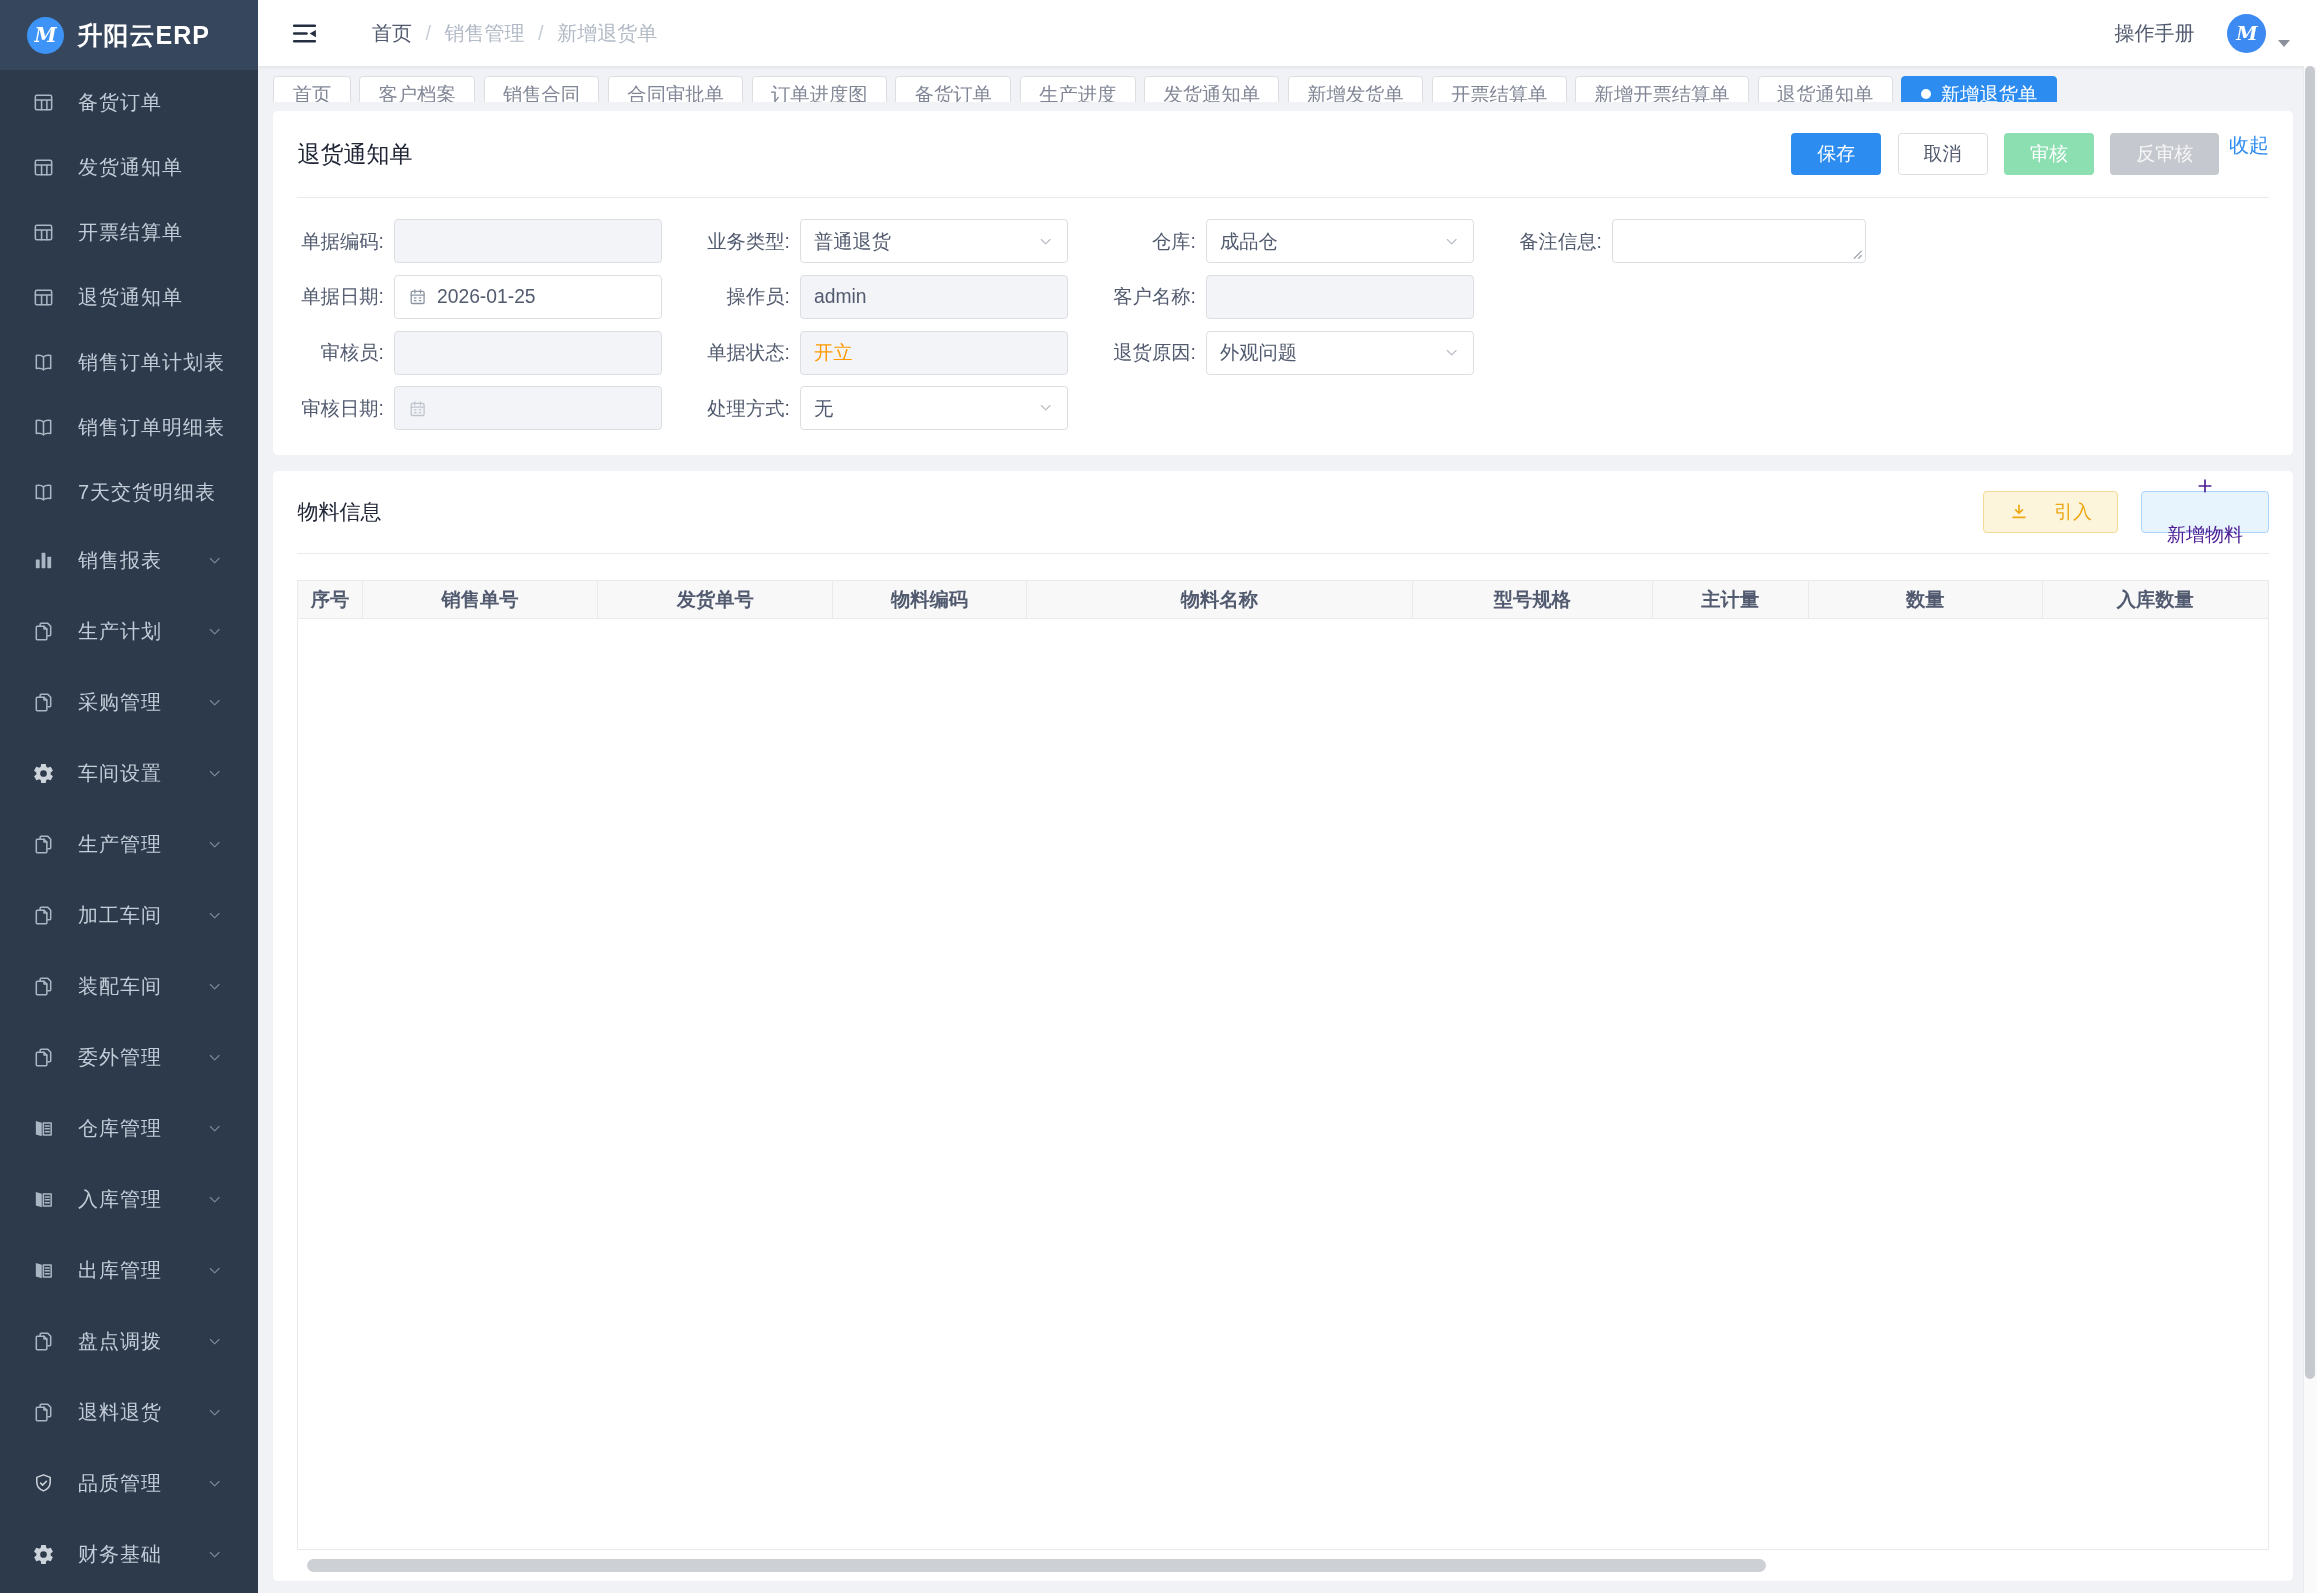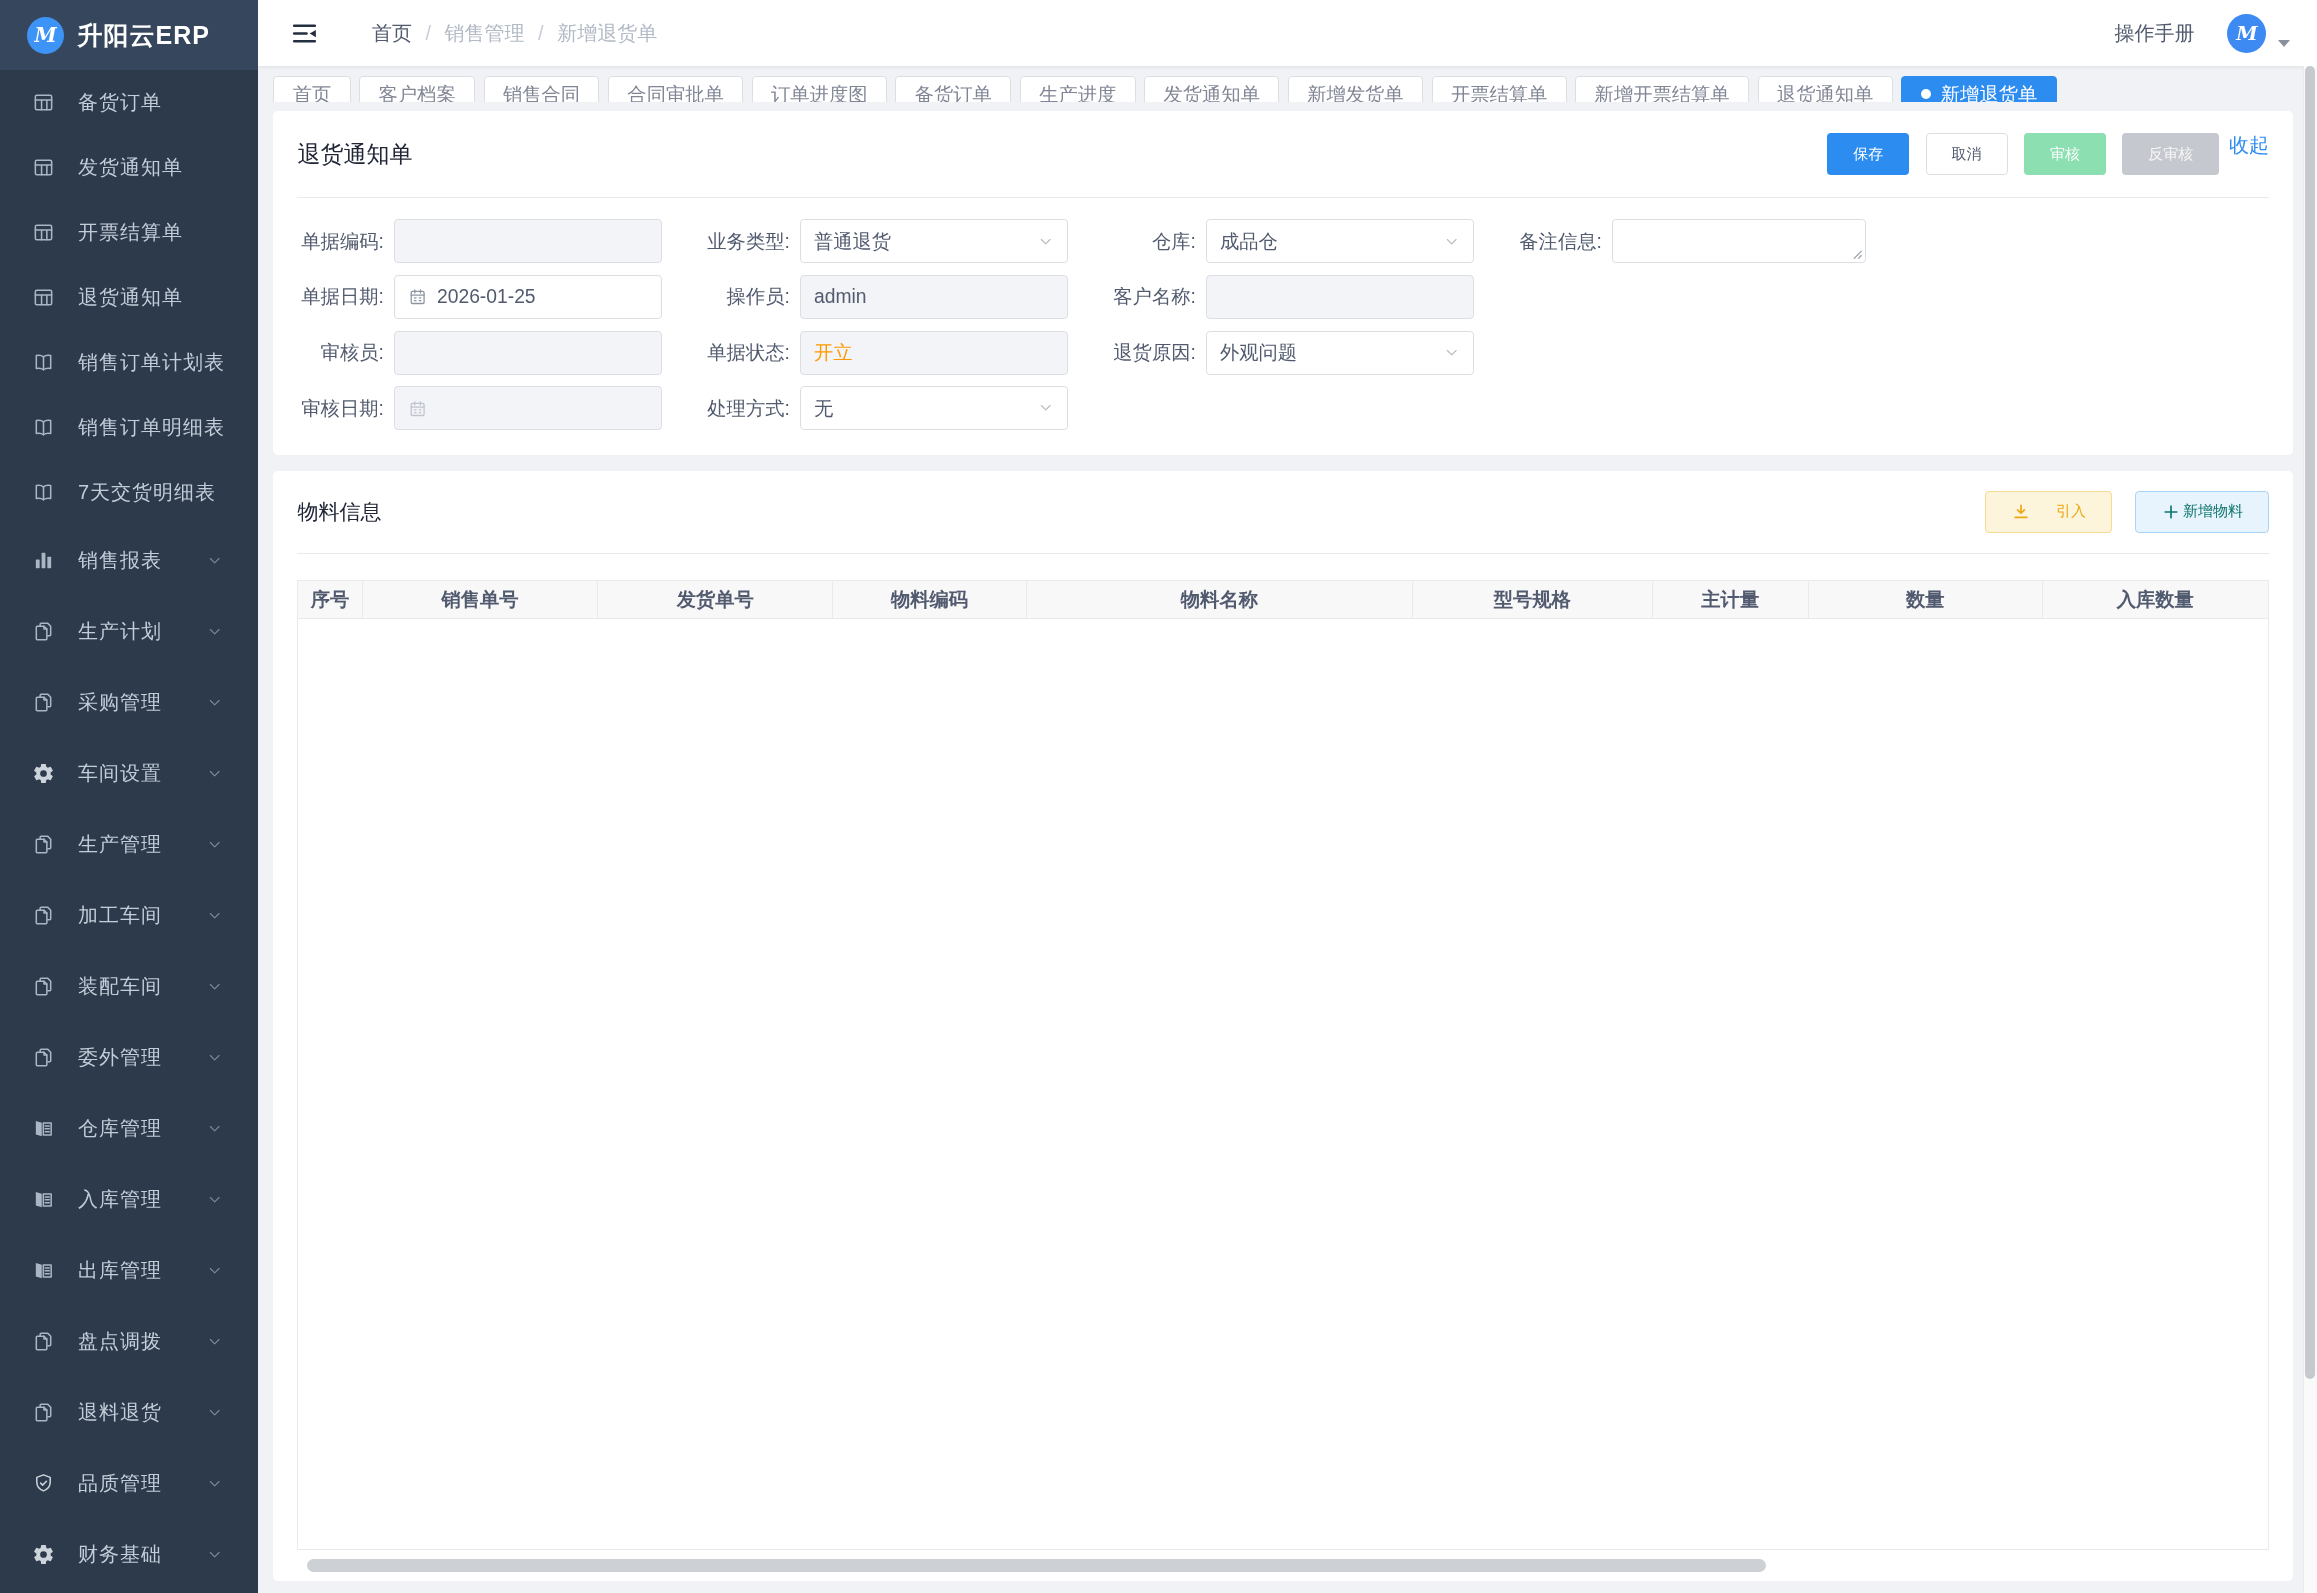--- a/index.html
+++ b/index.html
@@ -39,21 +39,21 @@
   .tab { height:37px; background:#fff; border:1px solid #dcdee2; border-radius:3.9px; display:flex; align-items:center; padding:0 18.3px; font-size:19.3px; color:#808695; white-space:nowrap; cursor:pointer; }
   .tab.active { background:#2d8cf0; border-color:#2d8cf0; color:#fff; }
   .tab-dot { width:10.6px; height:10.6px; border-radius:50%; background:#fff; margin-right:9.7px; }
 
   .card { background:#fff; border-radius:4.8px; }
   .card1 { margin-top:9.7px; flex:0 0 auto; padding:0 24px; }
   .card-head { display:flex; align-items:center; height:86px; }
   .card-title { font-size:23px; color:#202636; }
   .divider { border-bottom:1px solid #e8eaec; }
 
-  .btn { height:42px; border-radius:3.9px; font-size:15px; display:flex; align-items:center; justify-content:center; padding:8px 25px; cursor:pointer; border:1px solid transparent; white-space:nowrap; }
+  .btn { height:42px; border-radius:3.9px; font-size:19px; display:flex; align-items:center; justify-content:center; padding:8px 25px; cursor:pointer; border:1px solid transparent; white-space:nowrap; }
   .btn.primary { background:#2d8cf0; color:#fff; }
   .btn.default { background:#fff; border-color:#dcdee2; color:#515a6e; }
   .btn.success-disabled { background:#8bdfb0; color:#fefefe; cursor:not-allowed; }
   .btn.disabled { background:#c5c8ce; color:#f7f7f7; cursor:not-allowed; }
   .head-actions { margin-left:auto; display:flex; align-items:center; gap:16.4px; }
   .collapse-link { color:#2d8cf0; font-size:20px; cursor:pointer; margin-left:9.7px; align-self:flex-start; margin-top:21px; }
 
   .form-grid { padding:21px 0 25px 0; display:flex; flex-direction:column; gap:11.6px; }
   .form-row { display:flex; }
   .fgroup { display:flex; align-items:center; width:406px; flex:0 0 auto; }
@@ -65,21 +65,21 @@
   .sel-chevron { width:17.4px; height:17.4px; color:#b6bac2; flex:0 0 auto; }
   .cal-icon { width:19.3px; height:19.3px; color:#8d95a2; margin-right:9.7px; flex:0 0 auto; }
   .control.disabled .cal-icon { color:#bfc4cd; }
   .control.textarea { align-items:flex-start; padding-top:7.7px; width:254px; }
   .resize-grip { position:absolute; right:2.9px; bottom:2.9px; width:11.6px; height:11.6px; color:#9aa1ab; }
 
   
   .card2 { margin-top:15.4px; flex:1; padding:0 24px 9.7px 24px; display:flex; flex-direction:column; min-height:0; }
   .card2 .card-head { height:82px; }
   .btn.warn-ghost { background:#fdf4dc; border-color:#f6d993; color:#eda712; gap:25px; }
-  .btn.info-ghost { background:#e7f3fd; border-color:#a9d4f8; color:#0f766e; gap:2px; }
+  .btn.info-ghost { background:#e7f3fd; border-color:#a9d4f8; color:#4c1d95; gap:26px;flex-direction:column; }
   .btn .bicon { width:20px; height:20px; }
   .mat-actions { margin-left:auto; display:flex; gap:23px; }
 
   .table-wrap { margin-top:26px; display:flex; flex-direction:column; flex:1; min-height:0; }
   .tbl-header { display:flex; background:#f8f8f9; border:1px solid #e8eaec; }
   .tbl-th { height:37px; display:flex; align-items:center; justify-content:center; font-size:19.3px; font-weight:bold; color:#515a6e; border-right:1px solid #e8eaec; white-space:nowrap; overflow:hidden; }
   .tbl-th:last-child { border-right:none; }
   .tbl-body { flex:1; border:1px solid #e8eaec; border-top:none; background:#fff; }
   .hscroll { height:12.6px; margin-top:8.7px; position:relative; flex:0 0 auto; }
   .hscroll-thumb { position:absolute; left:9.7px; top:0; width:74%; height:12.6px; border-radius:6.8px; background:#cdd0d4; cursor:pointer; }

